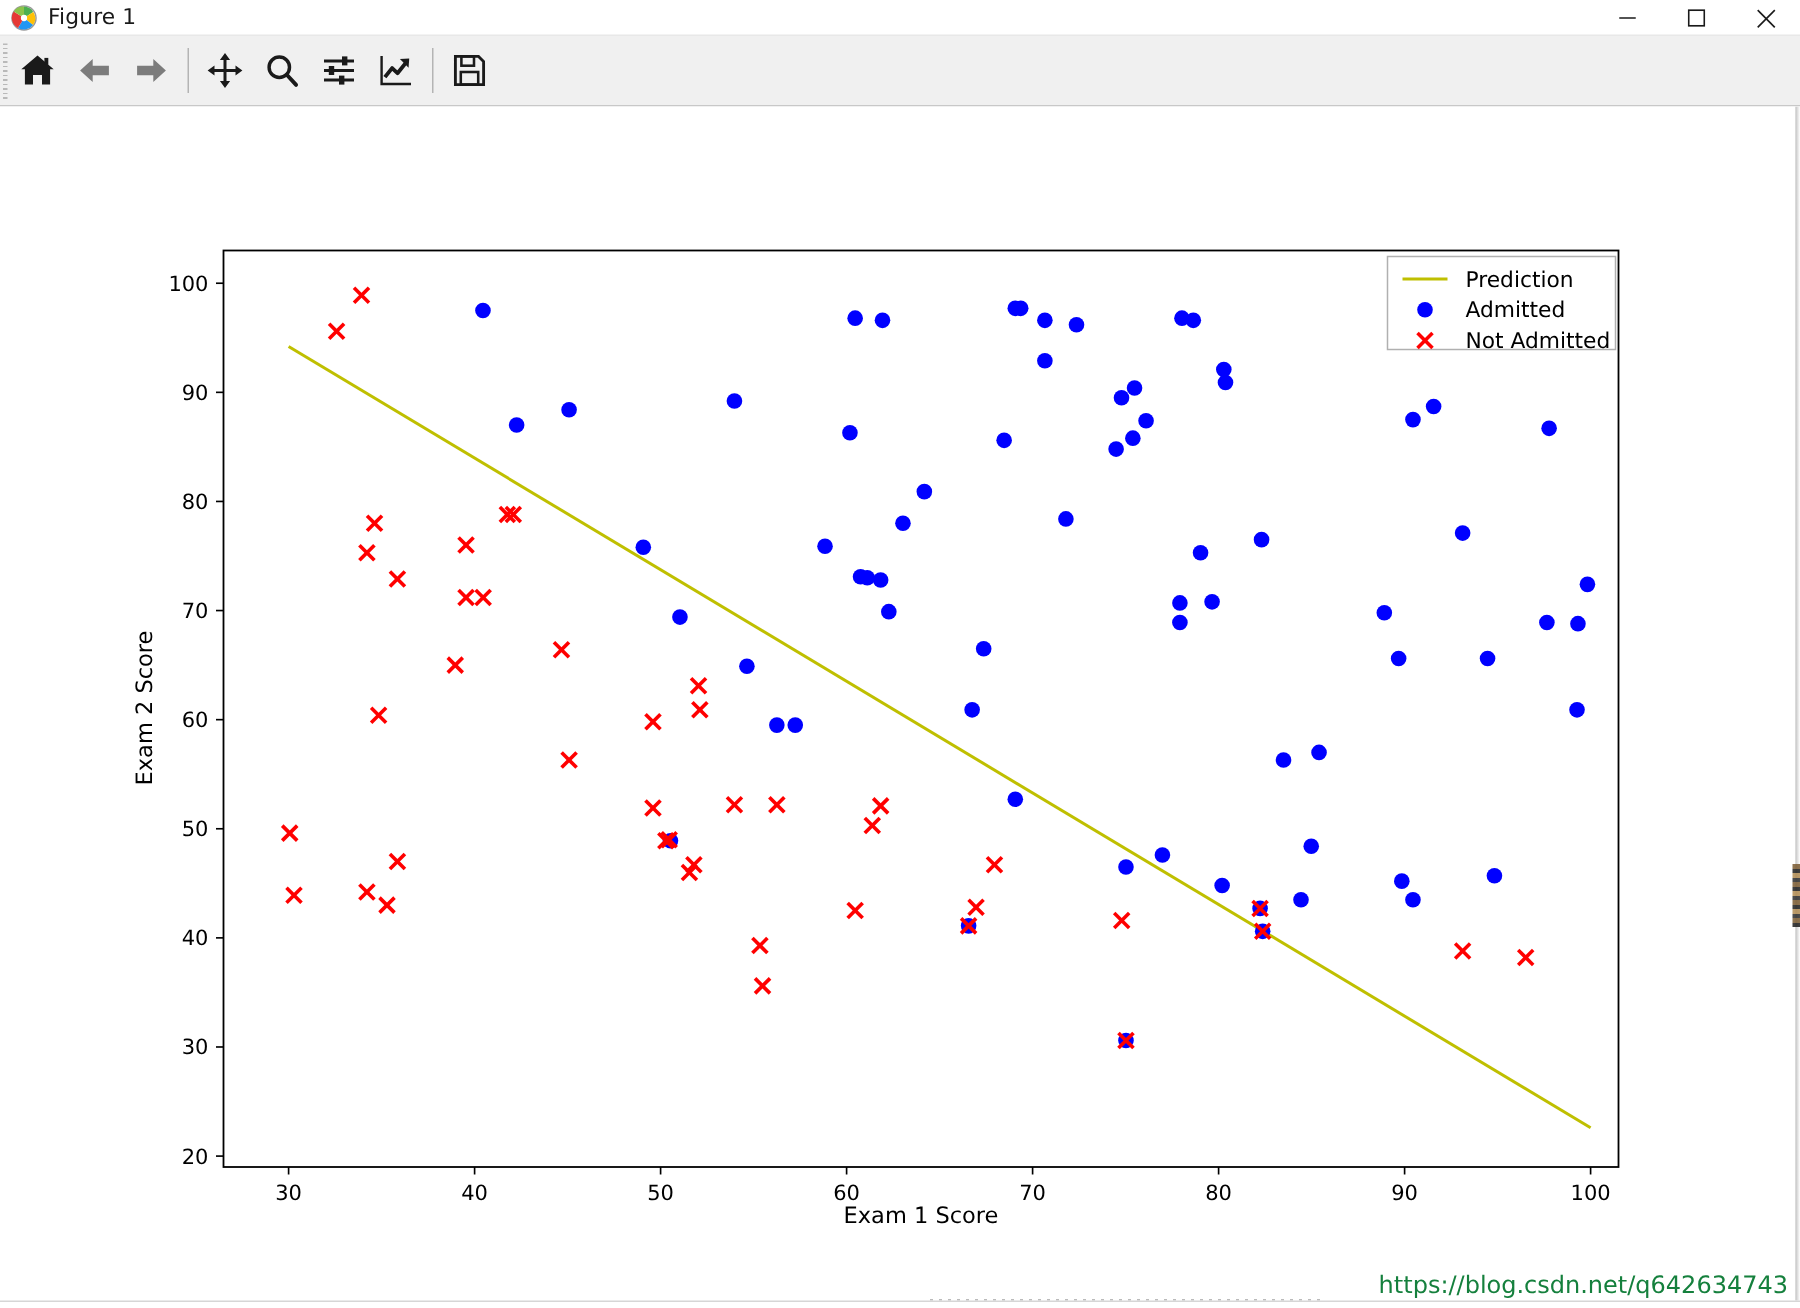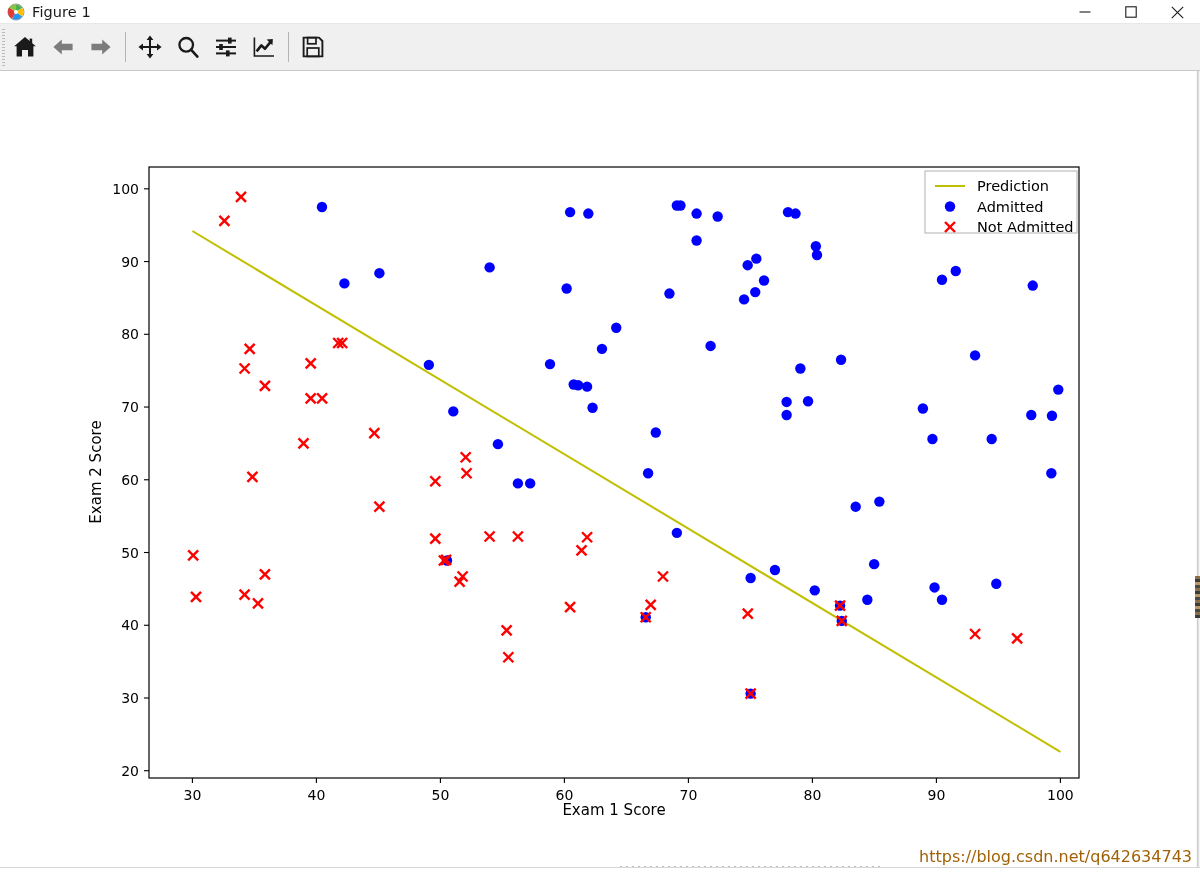--- a/index.html
+++ b/index.html
@@ -93,21 +93,21 @@
     overflow: hidden;
   }
 
   #plot-svg { display: block; }
 
   #watermark {
     position: absolute;
     right: 8px;
     bottom: 6px;
     font-size: 16px;
-    color: #a16207;
+    color: #15803d;
     font-family: "DejaVu Sans", sans-serif;
     white-space: nowrap;
     user-select: none;
   }
 
   
   #edge-artifact {
     position: absolute;
     top: 0; right: 0;
     width: 6px; height: 100%;

